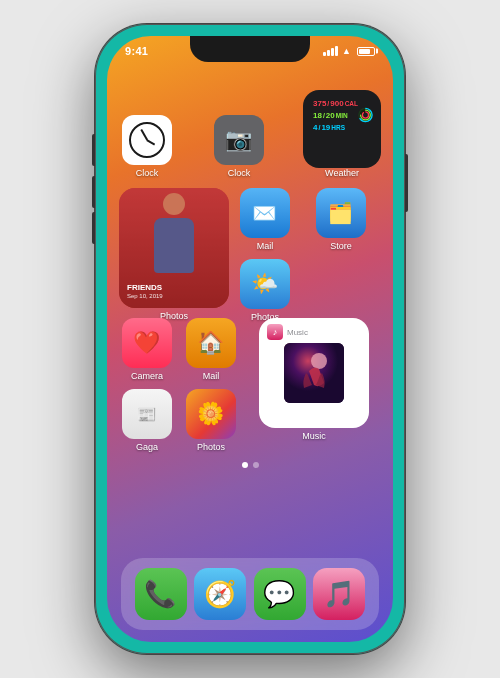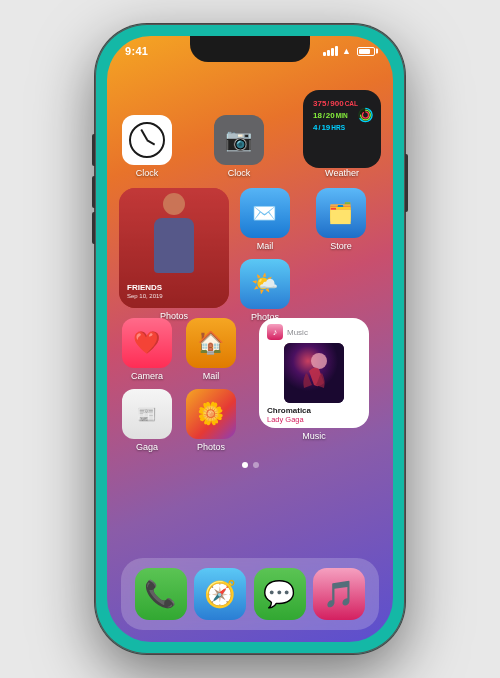--- a/index.html
+++ b/index.html
@@ -631,24 +631,20 @@
                   </radialGradient>
                 </defs>
                 <rect width="60" height="60" fill="url(#albumGrad)"></rect>
 
                 <circle cx="35" cy="18" r="8" fill="#e8a0b0" opacity="0.8"></circle>
                 <path d="M25 28 Q30 22 35 26 L40 40 Q35 45 30 42 Z" fill="#c0304a" opacity="0.9"></path>
                 <path d="M22 30 Q18 38 20 45 L28 42 Q26 38 24 32 Z" fill="#8a2040" opacity="0.8"></path>
                 <path d="M38 30 Q42 38 40 45 L32 42 Q34 38 36 32 Z" fill="#8a2040" opacity="0.8"></path>
               </svg>
             </div>
-            <div class="music-info">
-              <div class="music-title">Chromatica</div>
-              <div class="music-artist">Lady Gaga</div>
-            </div>
           </div>
           <span class="widget-label-below">Music</span>
         </div>
       </div>
 
       <div class="page-dots" style="margin-top:4px;">
         <div class="dot active"></div>
         <div class="dot"></div>
       </div>
 

